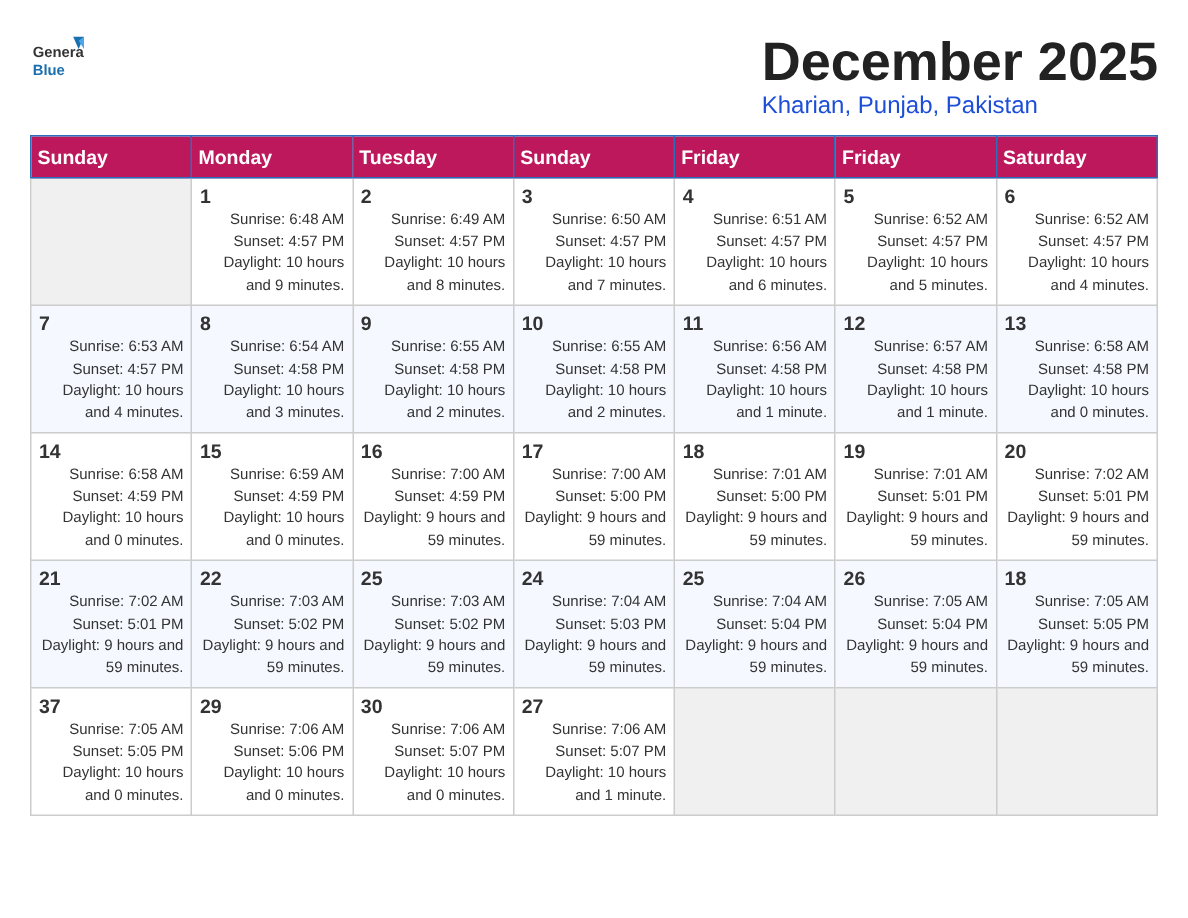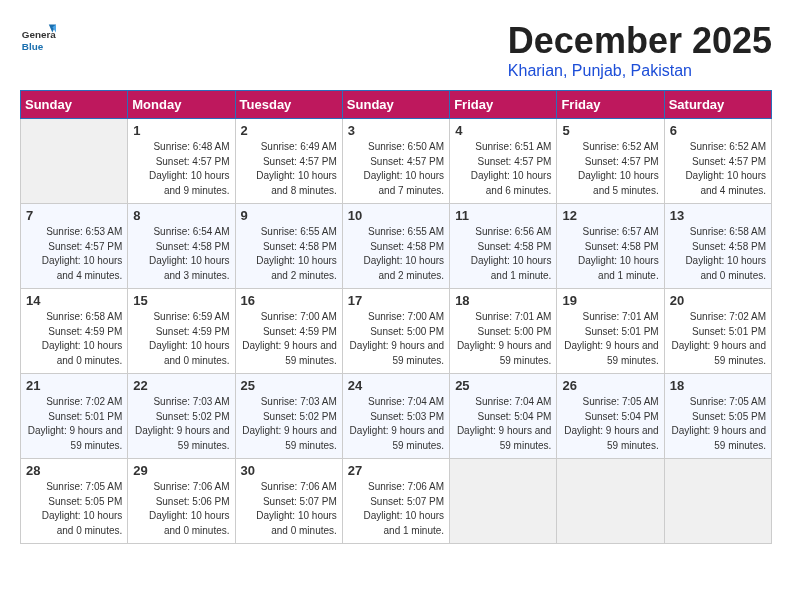--- a/index.html
+++ b/index.html
@@ -230,21 +230,21 @@
           <span class="day-num">26</span>
           <div class="day-info">Sunrise: 7:05 AM<br>Sunset: 5:04 PM<br>Daylight: 9 hours and 59 minutes.</div>
         </td>
         <td>
           <span class="day-num">18</span>
           <div class="day-info">Sunrise: 7:05 AM<br>Sunset: 5:05 PM<br>Daylight: 9 hours and 59 minutes.</div>
         </td>
       </tr>
       <tr>
         <td>
-          <span class="day-num">28</span>
+          <span class="day-num">37</span>
           <div class="day-info">Sunrise: 7:05 AM<br>Sunset: 5:05 PM<br>Daylight: 10 hours and 0 minutes.</div>
         </td>
         <td>
           <span class="day-num">29</span>
           <div class="day-info">Sunrise: 7:06 AM<br>Sunset: 5:06 PM<br>Daylight: 10 hours and 0 minutes.</div>
         </td>
         <td>
           <span class="day-num">30</span>
           <div class="day-info">Sunrise: 7:06 AM<br>Sunset: 5:07 PM<br>Daylight: 10 hours and 0 minutes.</div>
         </td>

